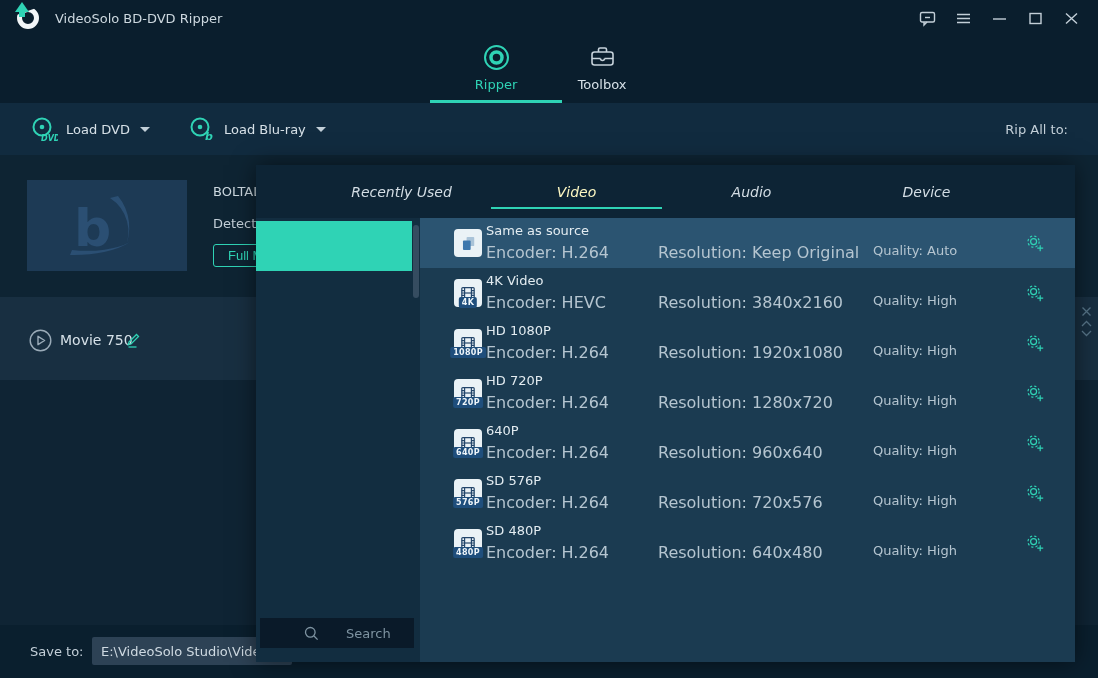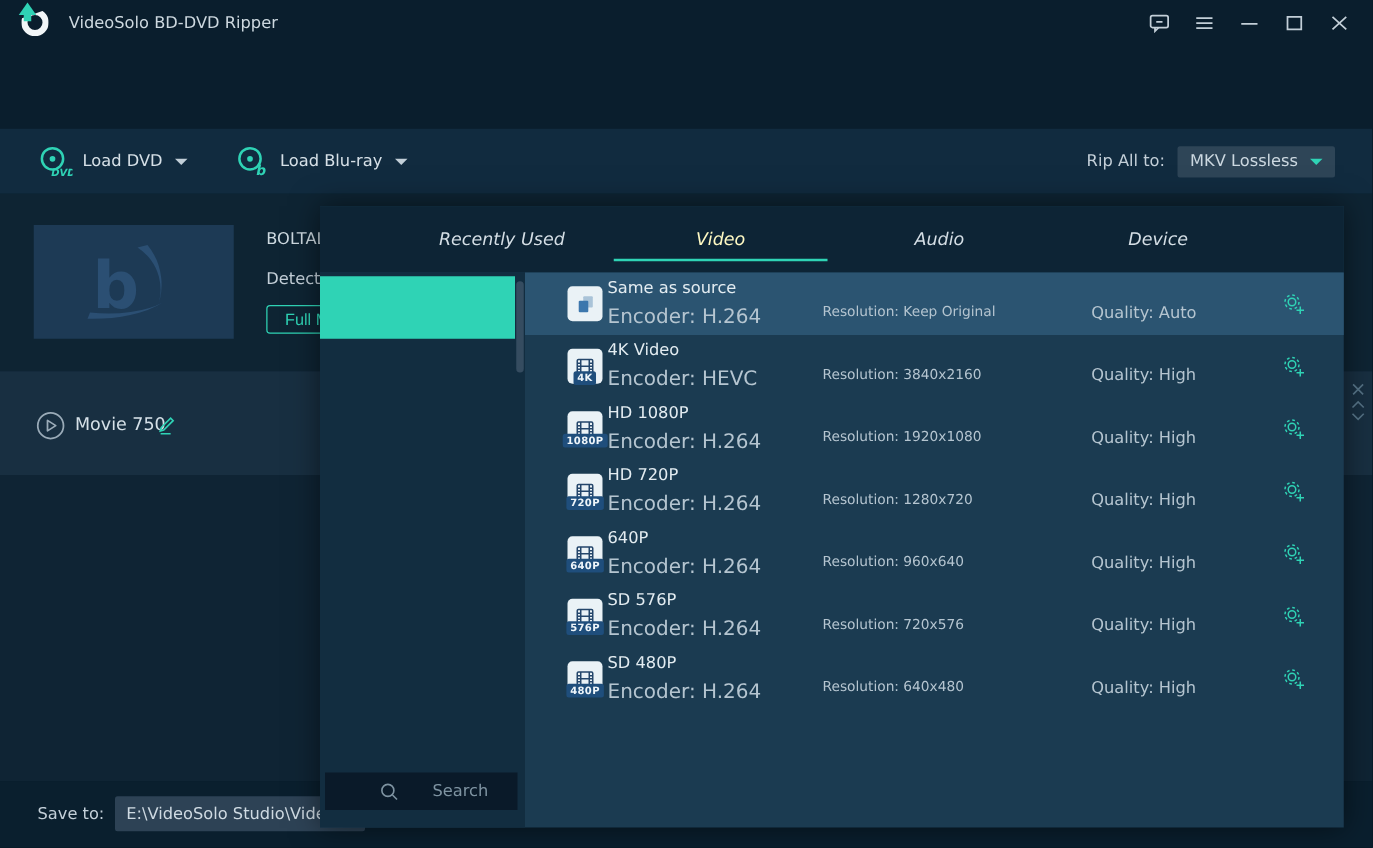--- a/index.html
+++ b/index.html
@@ -74,21 +74,21 @@
   .search-box input { background:transparent; border:none; outline:none; width:80px; margin-left:27px; color:#9eb0bd; font-size:13px; font-family:"DejaVu Sans","Liberation Sans",sans-serif; }
   .search-box input::placeholder { color:#7e93a1; }
 
   .profiles-col { position:relative; width:655px; height:100%; }
   .profile-row { position:relative; width:100%; height:50px; cursor:default; }
   .profile-row.highlight { background:#2b5471; }
   .p-icon { position:absolute; left:34px; top:11px; width:28px; height:28px; background:#eaf2f6; border-radius:4px; display:flex; align-items:center; justify-content:center; }
   .p-badge { position:absolute; left:50%; transform:translateX(-50%); bottom:-1px; background:#1f4e7c; color:#eef5fa; font-size:8px; font-weight:bold; line-height:11px; padding:0 3px; border-radius:2px; white-space:nowrap; letter-spacing:.3px; }
   .p-name { position:absolute; left:66px; top:5px; font-size:13px; color:#e3ecf1; }
   .p-enc { position:absolute; left:66px; top:25px; font-size:16px; color:#b5c5d0; }
-  .p-res { position:absolute; left:238px; top:25px; font-size:11px; color:#b5c5d0; }
+  .p-res { position:absolute; left:238px; top:25px; font-size:16px; color:#b5c5d0; }
   .p-qual { position:absolute; left:453px; top:25px; font-size:13px; color:#b5c5d0; }
   .p-gear { position:absolute; left:605px; top:15px; width:20px; height:20px; cursor:default; }
 
   
   .edge-controls { position:absolute; right:3px; top:305px; width:18px; display:flex; flex-direction:column; align-items:center; gap:1px; }
   .edge-controls svg { stroke:#4f6a7c; fill:none; stroke-width:1.3; display:block; }
 </style>
 </head>
 <body>
 
@@ -124,20 +124,38 @@
           </svg>
       </div>
       <div class="win-btn">
         <svg width="17" height="17" viewBox="0 0 17 17">
             <path d="M3 3.5 l11 10 M14 3.5 l-11 10"></path>
           </svg>
       </div>
     </div>
   </div>
 
+  <div class="tabbar">
+    <div class="nav-tab active">
+      <svg width="27" height="27" viewBox="0 0 27 27">
+        <circle cx="13.5" cy="13.5" r="11.5" stroke="#2fd3b5" stroke-width="2" fill="none"></circle>
+        <circle cx="13.5" cy="13.5" r="5.5" stroke="#2fd3b5" stroke-width="3.5" fill="none"></circle>
+      </svg>
+      <span class="nlabel">Ripper</span>
+    </div>
+    <div class="nav-tab">
+      <svg width="27" height="27" viewBox="0 0 27 27" stroke="#c6d2da" stroke-width="1.6" fill="none">
+        <rect x="3" y="8" width="21" height="13" rx="2.5"></rect>
+        <path d="M9.5 8 v-2.5 a1.5 1.5 0 0 1 1.5 -1.5 h5 a1.5 1.5 0 0 1 1.5 1.5 V8"></path>
+        <path d="M3 14.5 h8.5 M15.5 14.5 h8.5"></path>
+        <path d="M11.5 14.5 a2 2 0 0 0 4 0"></path>
+      </svg>
+      <span class="nlabel">Toolbox</span>
+    </div>
+  </div>
 
   <div class="toolbar">
     <div class="load-btn">
       <svg width="28" height="26" viewBox="0 0 28 26">
         <circle cx="12" cy="11" r="8.5" stroke="#2fd3b5" stroke-width="2" fill="none"></circle>
         <circle cx="12" cy="11" r="2.3" fill="#2fd3b5"></circle>
         <text x="11" y="25" font-size="8" font-weight="bold" font-style="italic" fill="#2fd3b5" font-family="DejaVu Sans,sans-serif">DVD</text>
       </svg>
       <span class="llabel">Load DVD</span>
       <span class="caret"></span>
@@ -146,24 +164,20 @@
       <svg width="28" height="26" viewBox="0 0 28 26">
         <circle cx="12" cy="11" r="8.5" stroke="#2fd3b5" stroke-width="2" fill="none"></circle>
         <circle cx="12" cy="11" r="2.3" fill="#2fd3b5"></circle>
         <text x="17" y="24" font-size="11" font-weight="bold" font-style="italic" fill="#2fd3b5" font-family="DejaVu Sans,sans-serif">b</text>
       </svg>
       <span class="llabel">Load Blu-ray</span>
       <span class="caret"></span>
     </div>
     <div class="rip-area">
       <span class="rip-label">Rip All to:</span>
-      <div class="rip-select">
-        <span class="rs-value">MKV Lossless</span>
-        <span class="caret"></span>
-      </div>
     </div>
   </div>
 
   <div class="disc-section">
     <div class="thumb">
       <svg width="110" height="80" viewBox="0 0 110 80">
         <text x="22" y="60" font-size="52" font-weight="bold" fill="#2b4f73" font-family="DejaVu Sans,sans-serif">b</text>
         <path d="M58 12 a40 40 0 0 1 14 52 a50 50 0 0 0 -6 -54 z" fill="#2b4f73"></path>
         <path d="M20 64 a52 20 0 0 0 58 -8 a66 28 0 0 1 -60 13 z" fill="#2b4f73"></path>
       </svg>

